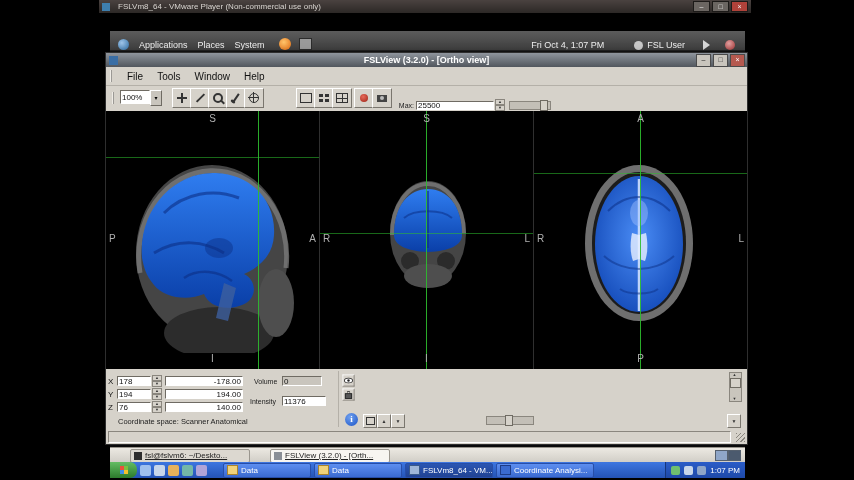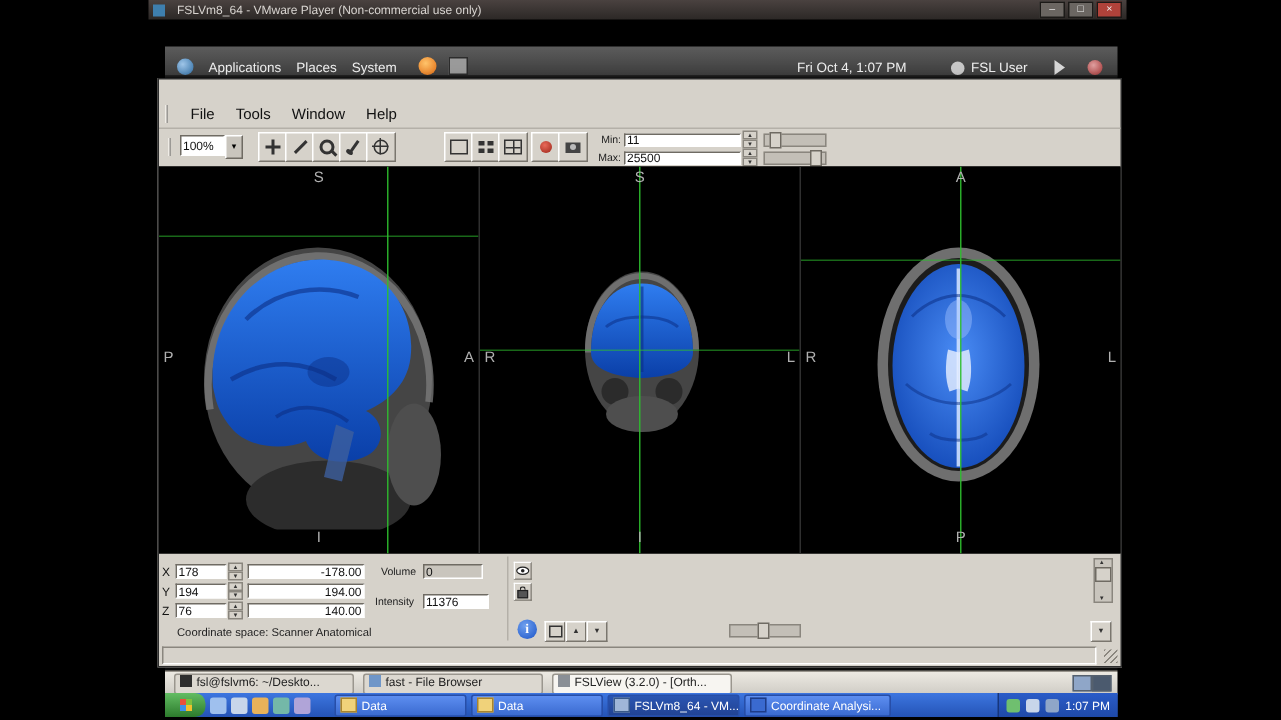--- a/index.html
+++ b/index.html
@@ -131,22 +131,22 @@
   .mini-btn{position:absolute;top:43px;width:12px;height:12px;background:#d6d2ca;border:1px solid;
      border-color:#fff #7a766e #7a766e #fff;display:flex;align-items:center;justify-content:center;}
   .fsl-status{left:0;top:376px;width:641px;height:15px;}
   .status-strip{position:absolute;left:2px;top:2px;right:16px;height:10px;border:1px solid;
      border-color:#8a867e #fff #fff #8a867e;}
   .sizegrip{position:absolute;right:2px;bottom:2px;width:9px;height:9px;
      background:repeating-linear-gradient(135deg,#8a867e 0 1px,transparent 1px 3px);}
   
   .gnome-taskbar{left:110px;top:447px;width:635px;height:15px;background:linear-gradient(#ecE9e2,#cfccc5);
      border-top:1px solid #98948c;display:flex;align-items:center;}
-  .task-btn{width:118px;height:12px;margin-left:6px;background:#dcd8d0;border:1px solid #9a968e;border-radius:2px;
-     font-size:8px;color:#222;display:flex;align-items:flex-start;overflow:hidden;white-space:nowrap;}
+  .task-btn{width:118px;height:12px;margin-left:20px;background:#dcd8d0;border:1px solid #9a968e;border-radius:2px;
+     font-size:8px;color:#222;display:flex;align-items:center;overflow:hidden;white-space:nowrap;text-decoration:underline;}
   .task-btn.active{background:#f7f5f1;}
   .task-btn .ti{width:8px;height:8px;margin:0 3px;flex:none;}
   .ws-switch{margin-left:auto;margin-right:4px;display:flex;}
   .ws-cell{width:11px;height:9px;background:#8fa6c8;border:1px solid #55606e;}
   .ws-cell+.ws-cell{background:#4b5a6e;}
   .win-taskbar{left:110px;top:462px;width:635px;height:16px;background:linear-gradient(#3d76e0,#2453b6);display:flex;align-items:center;}
   .start-btn{width:27px;height:16px;border-radius:0 7px 7px 0;background:linear-gradient(#63bd63,#2c7a2c);
      display:flex;align-items:center;justify-content:center;}
   .flag{width:8px;height:8px;display:grid;grid-template-columns:4px 4px;grid-template-rows:4px 4px;}
   .flag i{display:block;}
@@ -188,20 +188,29 @@
       <span class="gp-clock">Fri Oct 4,  1:07 PM</span>
       <div class="usr-ico"></div>
       <span class="gp-user">FSL User</span>
       <div class="spk"></div>
       <div class="pwr"></div>
     </div>
   </div>
 
   <div class="abs fsl-win">
 
+    <div class="abs fsl-titlebar">
+      <span class="fsl-title">FSLView (3.2.0) - [Ortho view]</span>
+      <div class="fsl-winicon"></div>
+      <div class="fsl-controls">
+        <div class="fsl-cbtn">–</div>
+        <div class="fsl-cbtn">□</div>
+        <div class="fsl-cbtn close">×</div>
+      </div>
+    </div>
 
     <div class="abs fsl-menubar">
       <div class="grip"></div>
       <span class="menu-item">File</span>
       <span class="menu-item">Tools</span>
       <span class="menu-item">Window</span>
       <span class="menu-item">Help</span>
     </div>
 
     <div class="abs fsl-toolbar">
@@ -234,31 +243,20 @@
       <div class="tool-btn" style="left:226px">
           <div class="i-tri"></div>
         </div>
       <div class="tool-btn" style="left:248px">
           <div class="i-movie"></div>
         </div>
       <div class="tool-btn" style="left:266px">
           <div class="i-cam"></div>
         </div>
 
-      <div class="mm-row" style="top:2px">
-        <span class="lbl">Min:</span>
-        <input class="field" value="11" style="">
-        <span class="spin">
-          <span>▲</span>
-          <span>▼</span>
-        </span>
-        <div class="slider">
-            <div class="handle" style="left:3px"></div>
-          </div>
-      </div>
       <div class="mm-row" style="top:14px">
         <span class="lbl">Max:</span>
         <input class="field" value="25500" style="">
         <span class="spin">
           <span>▲</span>
           <span>▼</span>
         </span>
         <div class="slider">
             <div class="handle" style="left:30px"></div>
           </div>
@@ -426,24 +424,20 @@
       <div class="status-strip"></div>
       <div class="sizegrip"></div>
     </div>
   </div>
 
   <div class="abs gnome-taskbar">
     <div class="task-btn">
       <span class="ti" style="background:#2e2e2e"></span>
       <span>fsl@fslvm6: ~/Deskto...</span>
     </div>
-    <div class="task-btn">
-      <span class="ti" style="background:#6f96c8"></span>
-      <span>fast - File Browser</span>
-    </div>
     <div class="task-btn active">
       <span class="ti" style="background:#8a8f96"></span>
       <span>FSLView (3.2.0) - [Orth...</span>
     </div>
     <div class="ws-switch">
       <div class="ws-cell"></div>
       <div class="ws-cell"></div>
     </div>
   </div>
 

